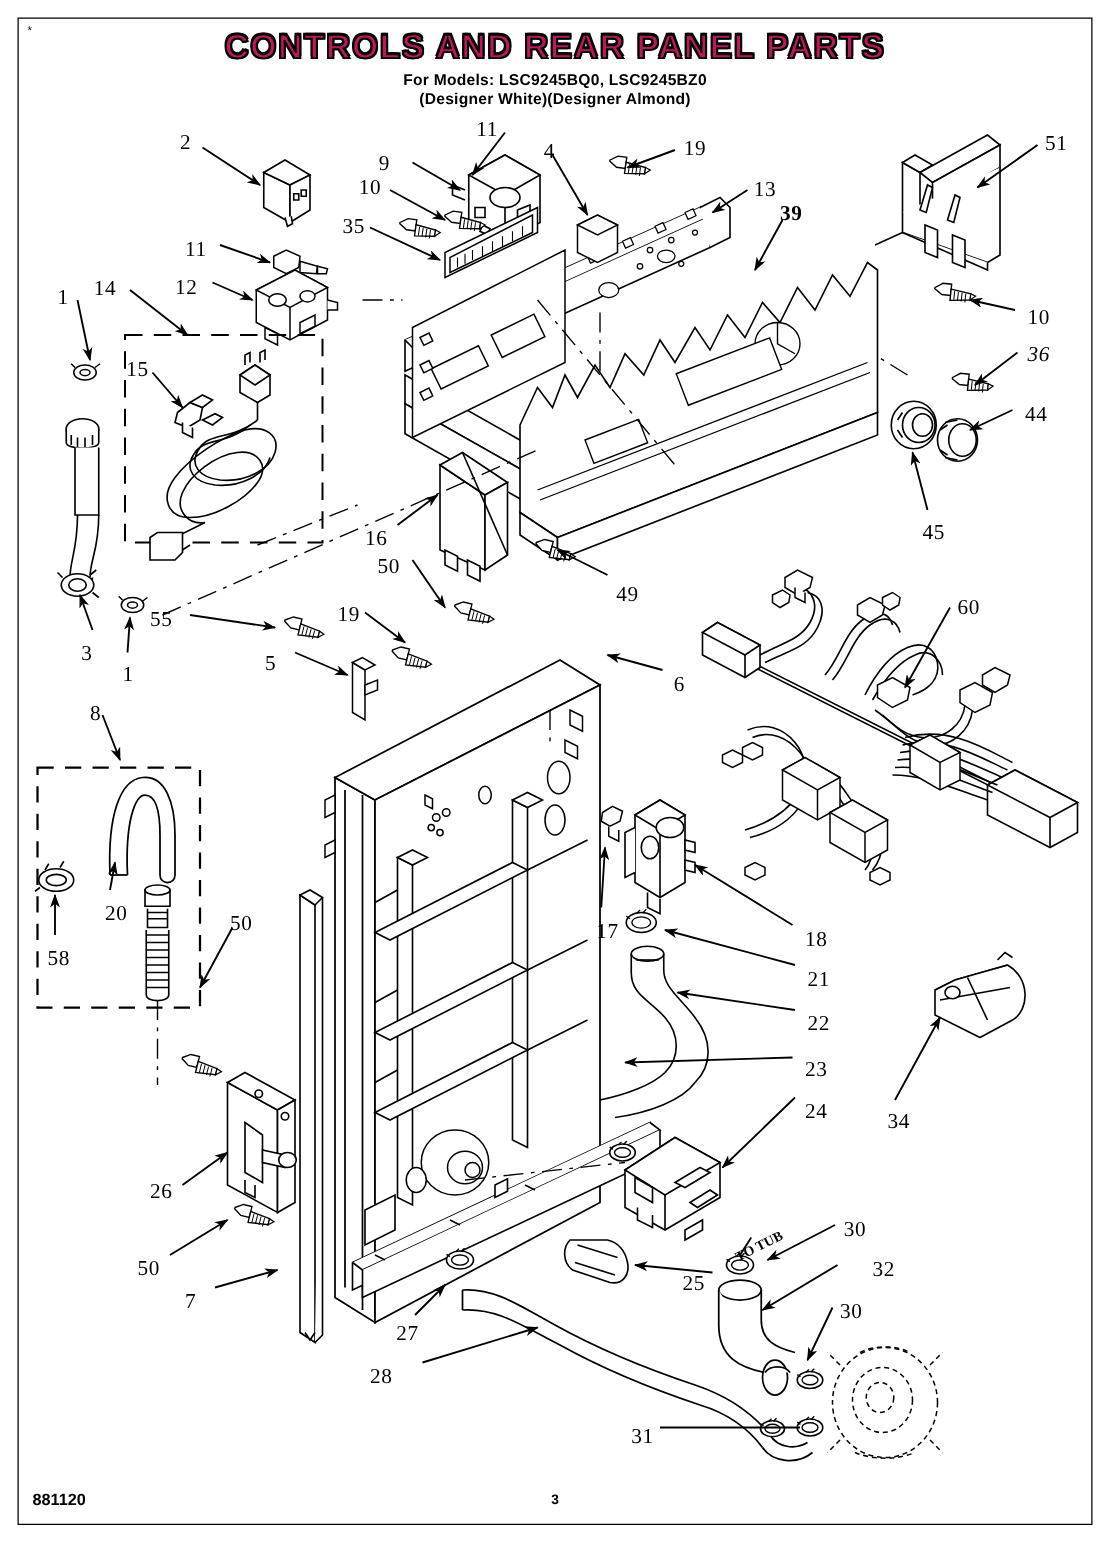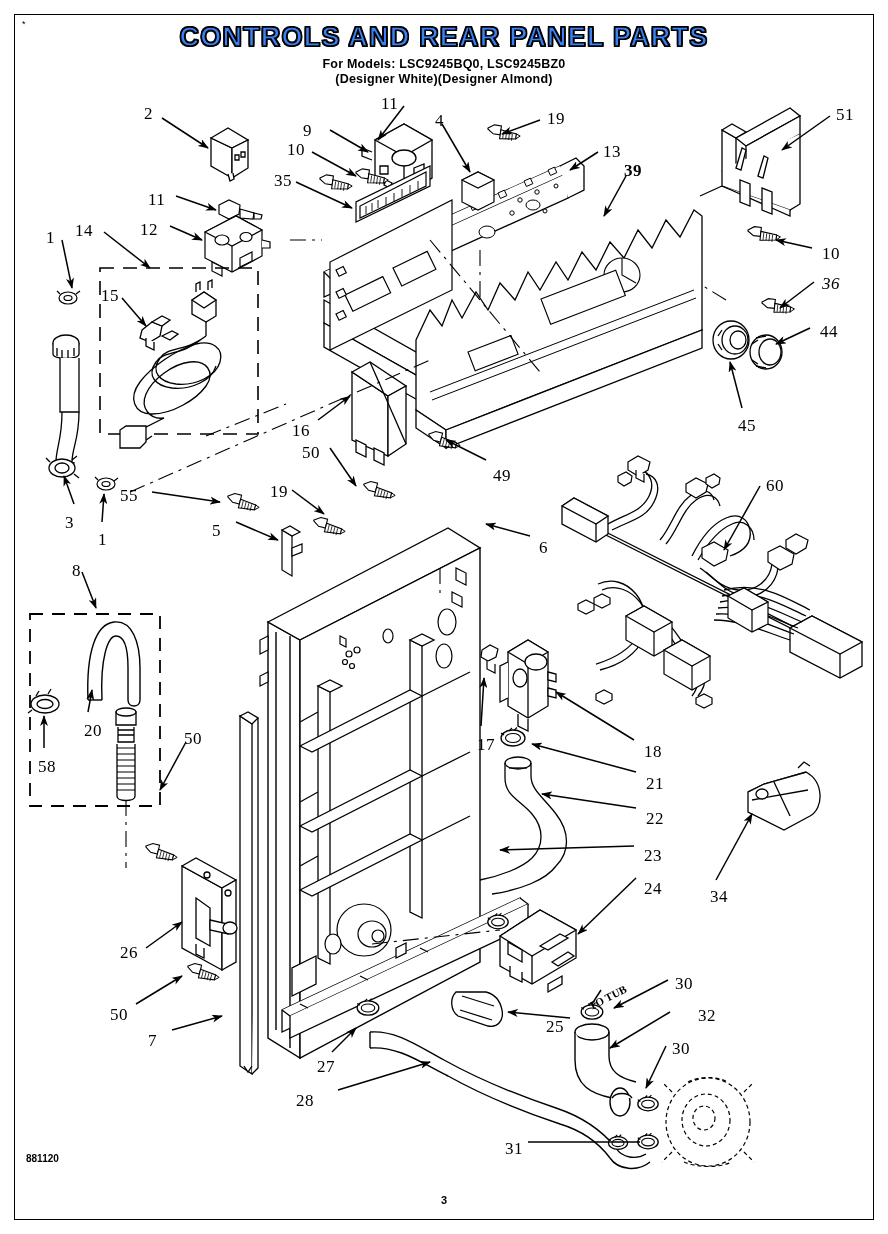--- a/index.html
+++ b/index.html
@@ -16,37 +16,37 @@
     position:absolute;left:14px;top:14px;width:860px;height:1206px;
     border:1px solid #000;box-sizing:border-box;
   }
   .corner-tick{position:absolute;font-size:9px;line-height:9px;}
 
   
   .title-block{position:absolute;left:0;top:22px;width:888px;text-align:center;}
   .main-title{
     font-family:"Liberation Sans", sans-serif;
     font-size:27px;font-weight:bold;letter-spacing:1.2px;
-    color:#3b82f6;
+    color:#be185d;
     -webkit-text-stroke:1.4px #000;
     text-shadow:
       -1px -1px 0 #000, 1px -1px 0 #000,
       -1px  1px 0 #000, 1px  1px 0 #000;
     margin:0;
     white-space:nowrap;
   }
   .sub-title{
     font-size:12.5px;font-weight:bold;margin-top:4px;letter-spacing:.2px;
   }
   .sub-title2{
     font-size:12.5px;font-weight:bold;margin-top:1px;letter-spacing:.2px;
   }
 
   
-  .footer-code{position:absolute;left:26px;top:1153px;font-size:10px;font-weight:bold;}
+  .footer-code{position:absolute;left:26px;top:1192px;font-size:13px;font-weight:bold;}
   .footer-page{position:absolute;left:0;top:1194px;width:888px;text-align:center;font-size:11px;font-weight:bold;}
 
   
   .callout{
     position:absolute;
     font-family:"Liberation Serif", serif;
     font-size:17px;
     line-height:17px;
     font-weight:400;
     white-space:nowrap;

